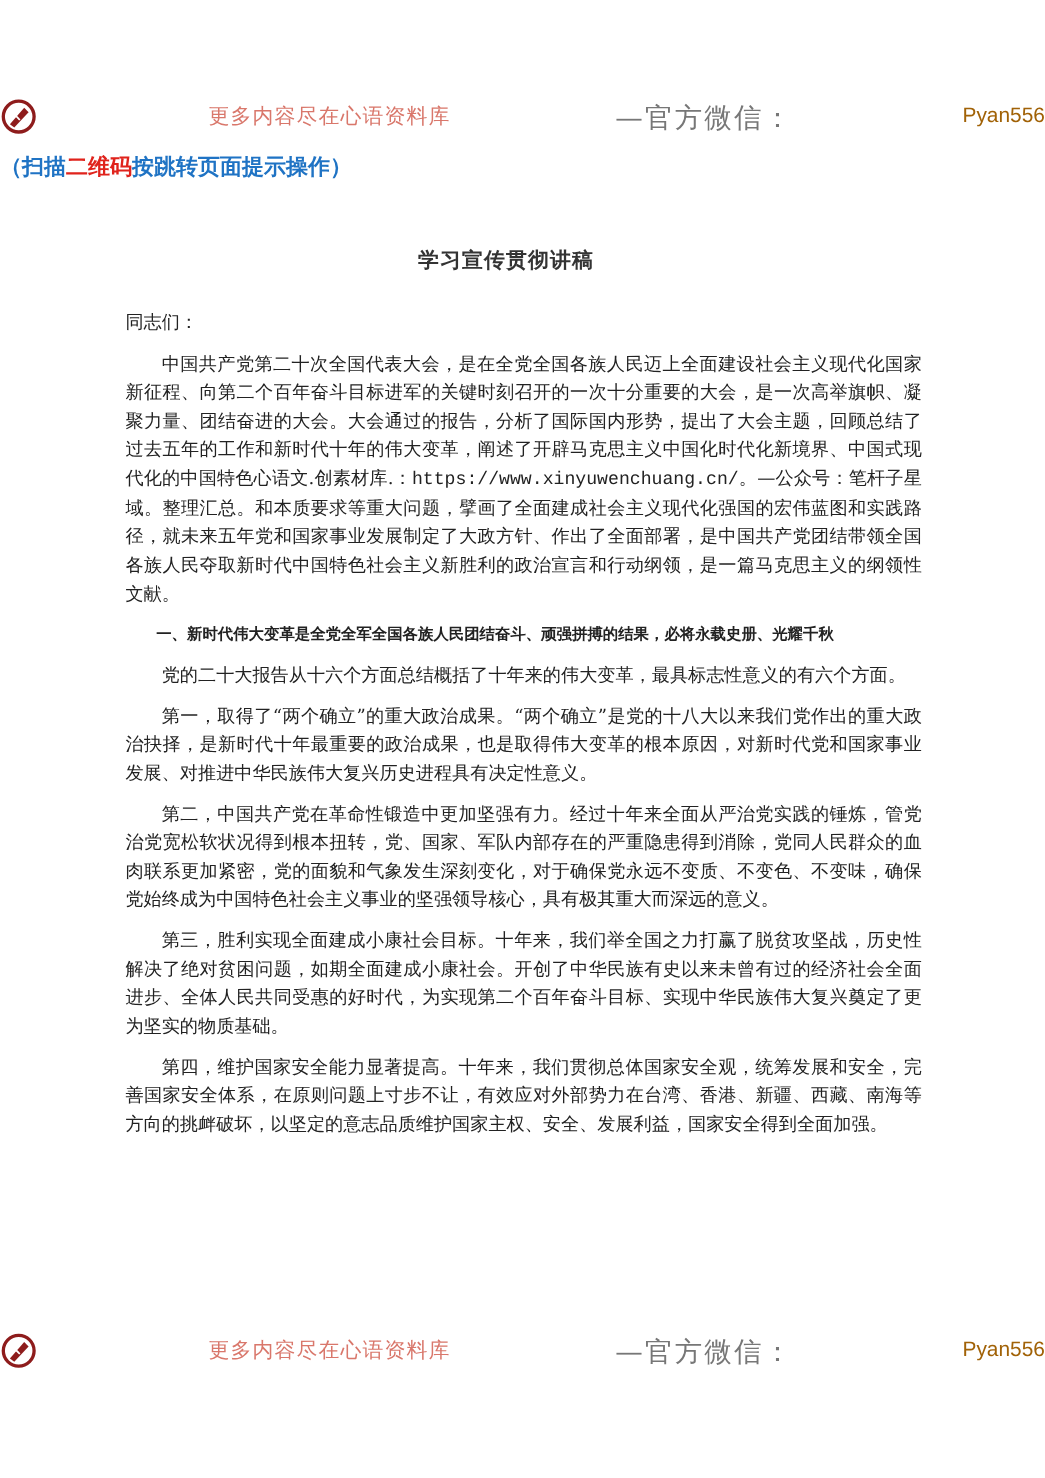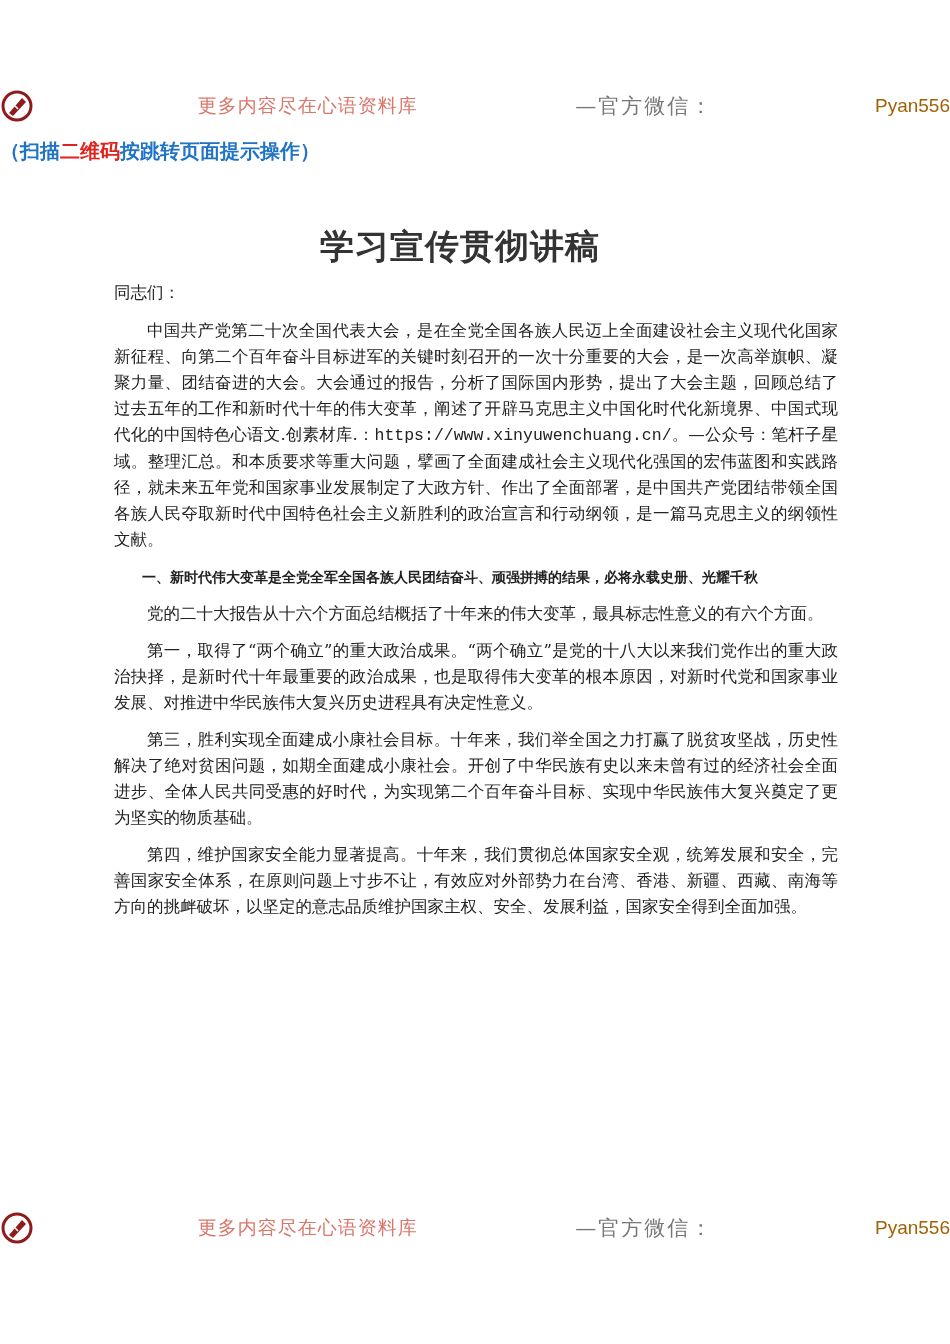--- a/index.html
+++ b/index.html
@@ -3,27 +3,27 @@
 <meta charset="utf-8">
 <style>
   html, body { margin: 0; padding: 0; background: #ffffff; }
   body { width: 950px; height: 1344px; position: relative; overflow: hidden;
          font-family: "DejaVu Serif", "Liberation Serif", serif; color: #222; }
   .banner { position: absolute; left: 0; width: 950px; display: flex; justify-content: space-between; align-items: center; }
   .banner-top { top: 86px; height: 40px; }
   .banner-bottom { top: 1208px; height: 40px; }
   .logo { width: 34px; height: 34px; margin-right: 6px; }
   .banner-main { font-size: 19px; color: #d9776b; letter-spacing: 1px; font-family: "DejaVu Serif", serif; }
-  .banner-dash { font-size: 21px; color: #777; font-family: "DejaVu Serif", serif; letter-spacing: 2px; }
+  .banner-dash { font-size: 25px; color: #777; font-family: "DejaVu Serif", serif; letter-spacing: 2px; }
   .banner-id { font-size: 19px; color: #a16207; font-family: "Liberation Sans", sans-serif; margin-left: 4px; }
   .scan-note { position: absolute; top: 138px; left: 0; width: 950px; text-align: left;
                font-size: 20px; font-weight: bold; color: #1f73c4; font-family: "DejaVu Sans", sans-serif; }
   .scan-note .red { color: #e0231c; }
   .doc-title { position: absolute; top: 224px; left: 0; width: 920px; text-align: center;
-               font-size: 34px; font-weight: bold; color: #333; font-family: "DejaVu Sans", sans-serif; letter-spacing: 1px; }
+               font-size: 19px; font-weight: bold; color: #333; font-family: "DejaVu Sans", sans-serif; letter-spacing: 1px; }
   .content { position: absolute; top: 280px; left: 114px; width: 724px; }
   .salute { font-size: 16.5px; margin: 0 0 12px 0; line-height: 26px; }
   p.para { font-size: 16.5px; line-height: 26px; margin: 0 0 11px 0; text-indent: 2em; text-align: justify; }
   p.heading { font-size: 14px; line-height: 26px; margin: 0 0 11px 0; text-indent: 2em; font-weight: bold;
               font-family: "DejaVu Sans", sans-serif; text-align: justify; }
   .url { font-family: Liberation Mono, monospace; }
 </style>
 </head>
 <body>
 
@@ -43,20 +43,21 @@
 </div>
 
 <div class="doc-title">学习宣传贯彻讲稿</div>
 
 <div class="content">
   <div class="salute">同志们：</div>
   <p class="para"><span>中国共产党第二十次全国代表大会，是在全党全国各族人民迈上全面建设社会主义现代化国家新征程、向第二个百年奋斗目标进军的关键时刻召开的一次十分重要的大会，是一次高举旗帜、凝聚力量、团结奋进的大会。大会通过的报告，分析了国际国内形势，提出了大会主题，回顾总结了过去五年的工作和新时代十年的伟大变革，阐述了开辟马克思主义中国化时代化新境界、中国式现代化的中国特色心语文.创素材库.：</span><span class="url">https://www.xinyuwenchuang.cn/</span><span>。—公众号：笔杆子星域。整理汇总。和本质要求等重大问题，擘画了全面建成社会主义现代化强国的宏伟蓝图和实践路径，就未来五年党和国家事业发展制定了大政方针、作出了全面部署，是中国共产党团结带领全国各族人民夺取新时代中国特色社会主义新胜利的政治宣言和行动纲领，是一篇马克思主义的纲领性文献。</span></p>
   <p class="heading">一、新时代伟大变革是全党全军全国各族人民团结奋斗、顽强拼搏的结果，必将永载史册、光耀千秋</p>
   <p class="para">党的二十大报告从十六个方面总结概括了十年来的伟大变革，最具标志性意义的有六个方面。</p>
   <p class="para">第一，取得了“两个确立”的重大政治成果。“两个确立”是党的十八大以来我们党作出的重大政治抉择，是新时代十年最重要的政治成果，也是取得伟大变革的根本原因，对新时代党和国家事业发展、对推进中华民族伟大复兴历史进程具有决定性意义。</p>
+  <p class="para">第二，中国共产党在革命性锻造中更加坚强有力。经过十年来全面从严治党实践的锤炼，管党治党宽松软状况得到根本扭转，党、国家、军队内部存在的严重隐患得到消除，党同人民群众的血肉联系更加紧密，党的面貌和气象发生深刻变化，对于确保党永远不变质、不变色、不变味，确保党始终成为中国特色社会主义事业的坚强领导核心，具有极其重大而深远的意义。</p>
   <p class="para">第三，胜利实现全面建成小康社会目标。十年来，我们举全国之力打赢了脱贫攻坚战，历史性解决了绝对贫困问题，如期全面建成小康社会。开创了中华民族有史以来未曾有过的经济社会全面进步、全体人民共同受惠的好时代，为实现第二个百年奋斗目标、实现中华民族伟大复兴奠定了更为坚实的物质基础。</p>
   <p class="para">第四，维护国家安全能力显著提高。十年来，我们贯彻总体国家安全观，统筹发展和安全，完善国家安全体系，在原则问题上寸步不让，有效应对外部势力在台湾、香港、新疆、西藏、南海等方向的挑衅破坏，以坚定的意志品质维护国家主权、安全、发展利益，国家安全得到全面加强。</p>
 </div>
 
 <div class="banner banner-bottom">
   <svg class="logo" viewBox="0 0 34 34">
     <circle cx="17" cy="17" r="14" fill="none" stroke="#8e1c1c" stroke-width="3"></circle>
     <path d="M9 24 L22 9 L26 13 L13 27 Z" fill="#8e1c1c"></path>
     <path d="M6 18 Q12 12 18 20" fill="none" stroke="#fff" stroke-width="1.5"></path>
   </svg>

